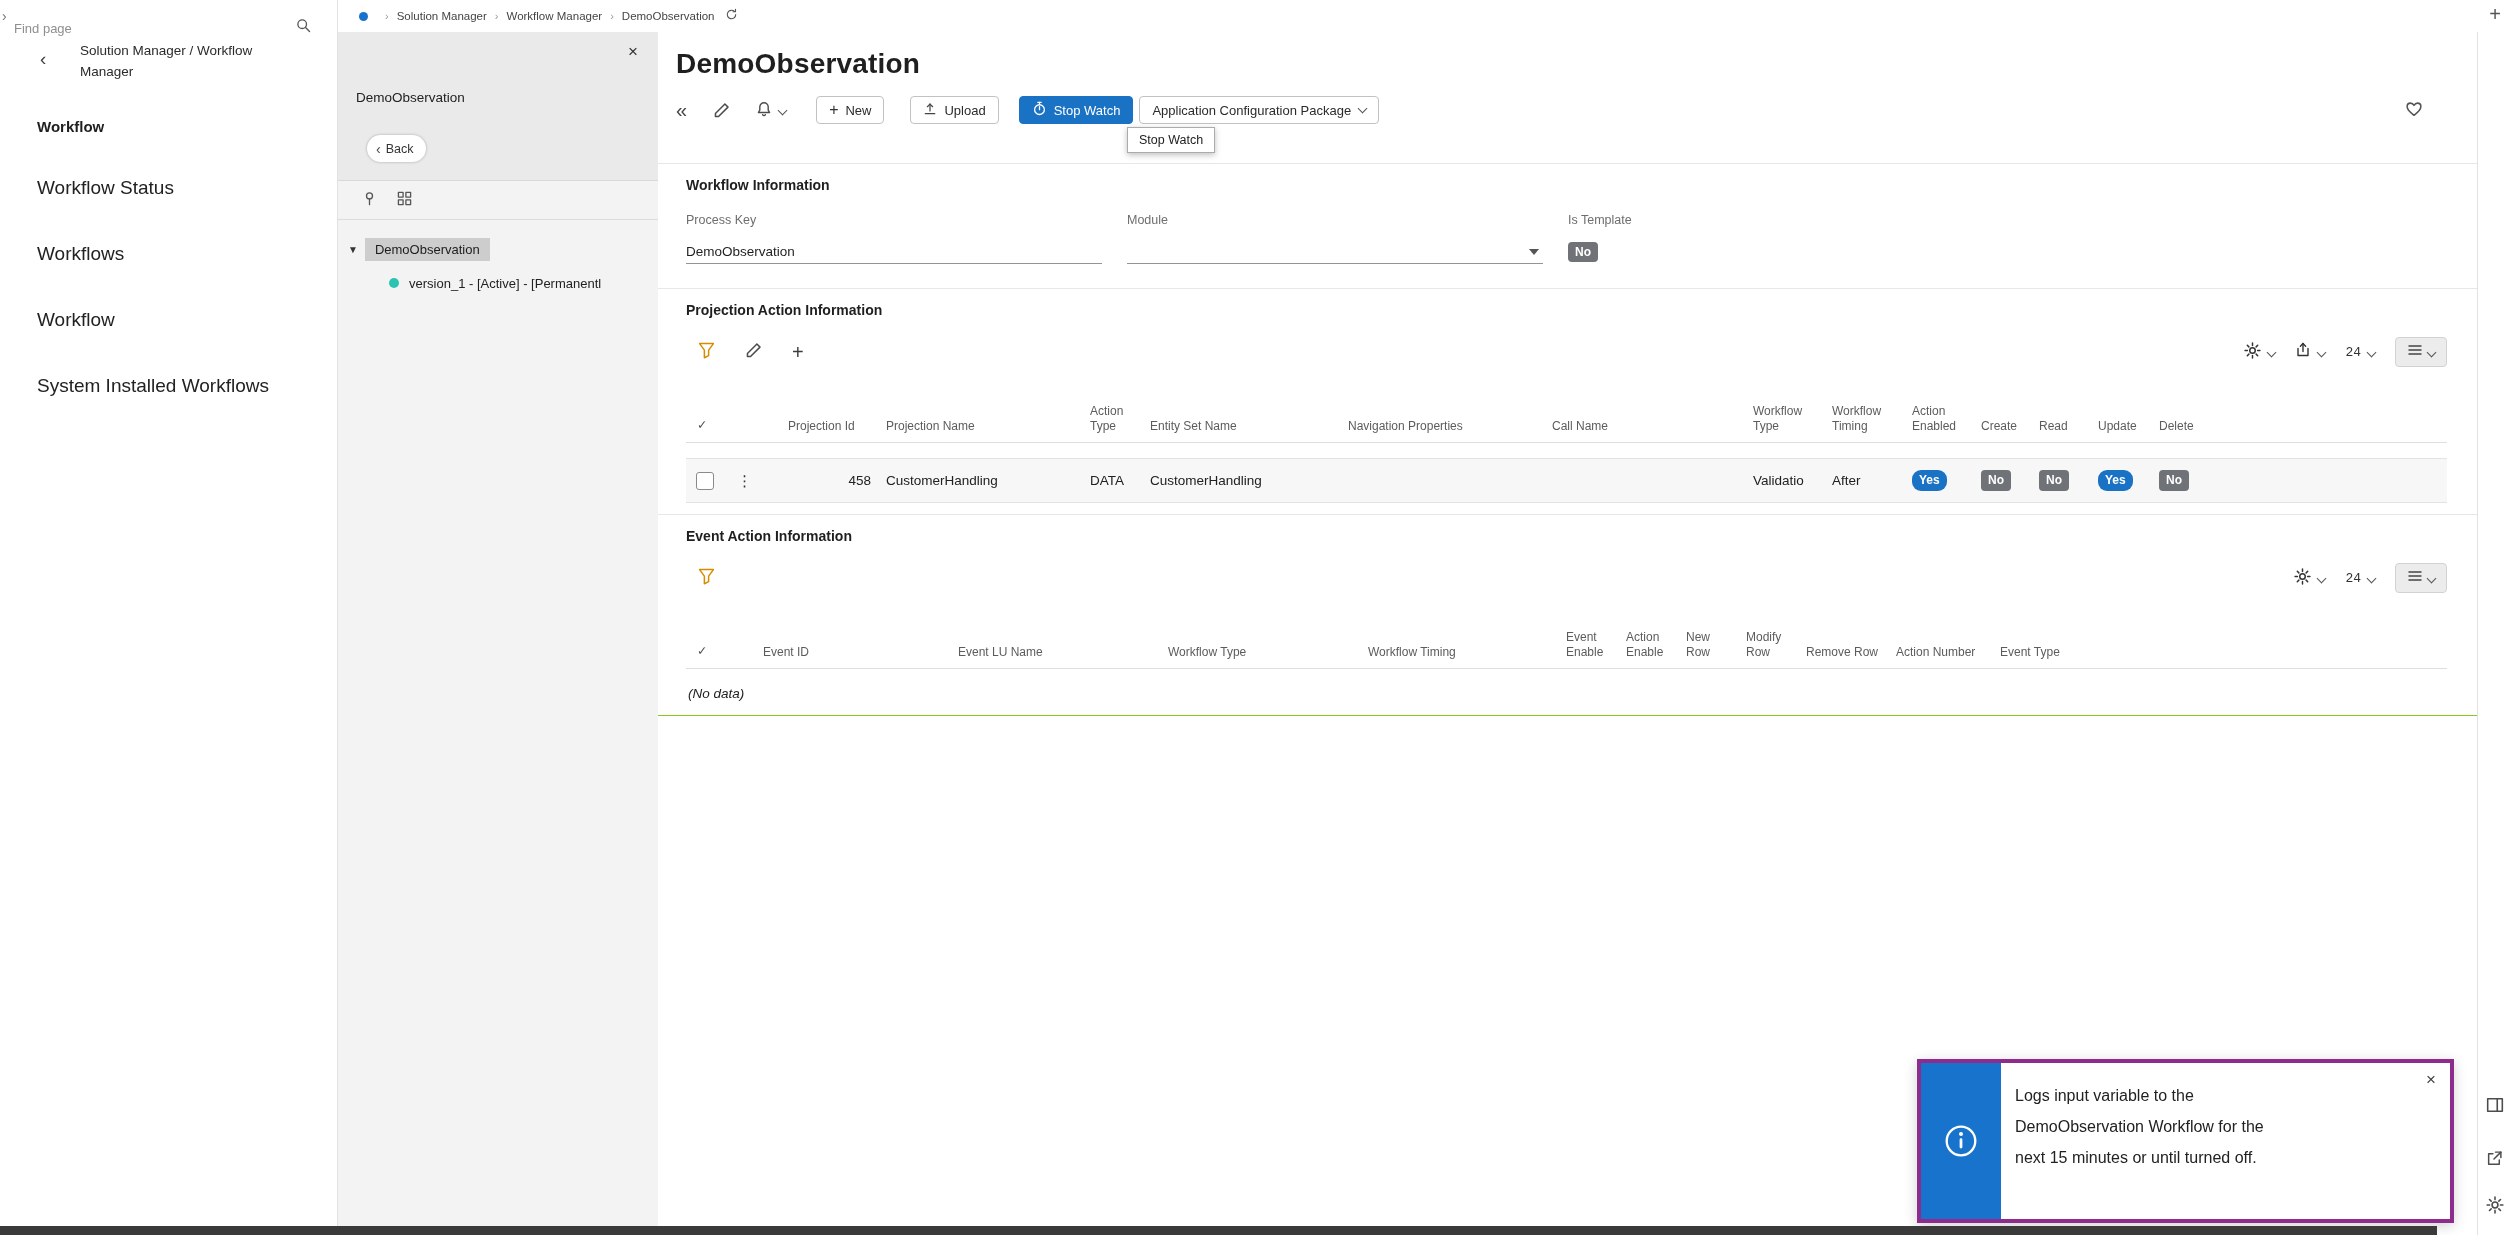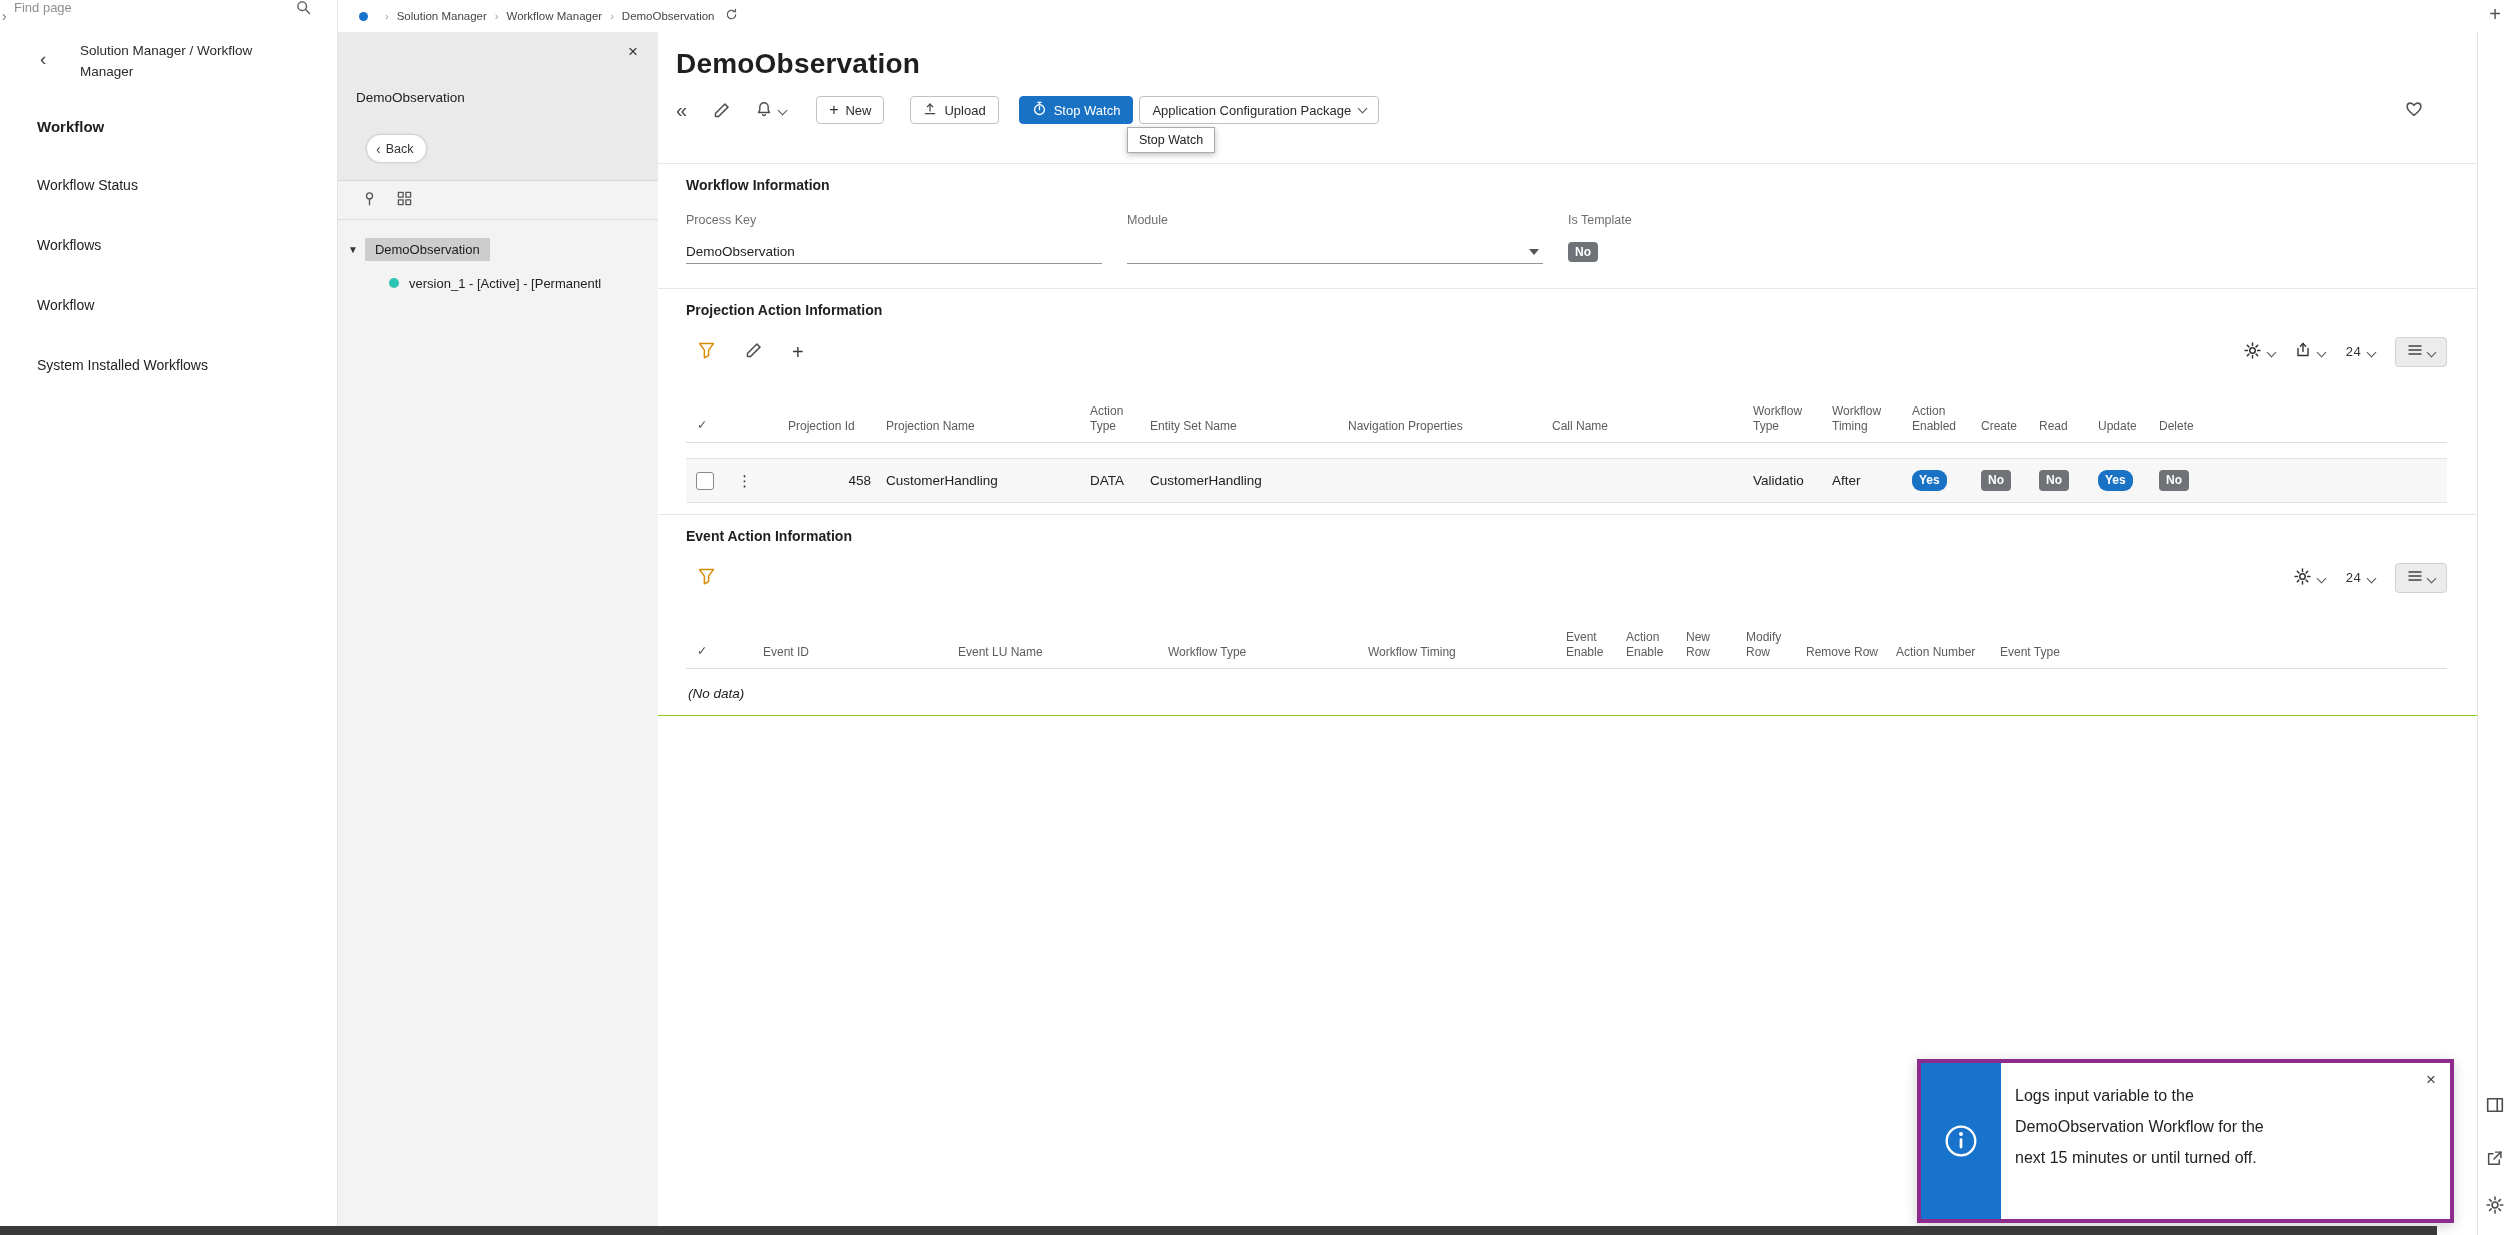--- a/index.html
+++ b/index.html
@@ -13,28 +13,28 @@
   }
   .app { display: flex; width: 2513px; height: 1235px; }
 
   
   .sicon * { fill: none; stroke: currentColor; stroke-width: 1.4; stroke-linecap: round; stroke-linejoin: round; }
   .chev { display: inline-block; width: 7px; height: 7px; border-right: 1.7px solid #555; border-bottom: 1.7px solid #555; transform: rotate(45deg); }
 
   
   .sidebar { width: 338px; height: 100%; border-right: 1px solid #e2e2e2; position: relative; background: #fff; flex: 0 0 auto; }
   .collapse-handle { position: absolute; left: 2px; top: 8px; color: #777; font-size: 14px; }
-  .find-row { position: absolute; top: 0; left: 14px; right: 26px; height: 36px; display: flex; align-items: flex-start; }
+  .find-row { position: absolute; top: 0; left: 14px; right: 26px; height: 36px; display: flex; align-items: flex-end; }
   .find-input { flex: 1; border: none; outline: none; font-size: 13px; font-family: inherit; color: #333; background: transparent; }
   .find-input::placeholder { color: #8f8f8f; }
   .side-back-chev { position: absolute; left: 40px; top: 48px; font-size: 19px; color: #3f3f3f; }
   .side-back-title { position: absolute; left: 80px; top: 40px; width: 205px; font-size: 13.5px; line-height: 21px; color: #2b2b2b; }
   .side-heading { position: absolute; left: 37px; top: 118px; font-size: 15px; font-weight: 700; }
   .side-items { position: absolute; left: 37px; top: 177px; list-style: none; }
-  .side-items li { font-size: 14px; color: #222; margin-bottom: 44px; cursor: pointer; white-space: nowrap; }
+  .side-items li { font-size: 19px; color: #222; margin-bottom: 44px; cursor: pointer; white-space: nowrap; }
 
   
   .rightwrap { flex: 1; display: flex; flex-direction: column; }
   .topbar { height: 32px; background: #fff; display: flex; align-items: center; padding-left: 21px; position: relative; flex: 0 0 auto; }
   .crumb-dot { width: 9px; height: 9px; border-radius: 50%; background: var(--c-info_blue, #1873cd); margin-right: 9px; }
   .crumb-sep { color: #9a9a9a; font-size: 11px; margin: 0 8px; }
   .crumb { font-size: 11.5px; color: #454545; cursor: pointer; }
   .crumb-refresh { margin-left: 10px; color: #555; }
   .topbar-plus { position: absolute; right: 12px; top: 3px; font-size: 20px; color: #555; font-weight: 400; cursor: pointer; }
 

